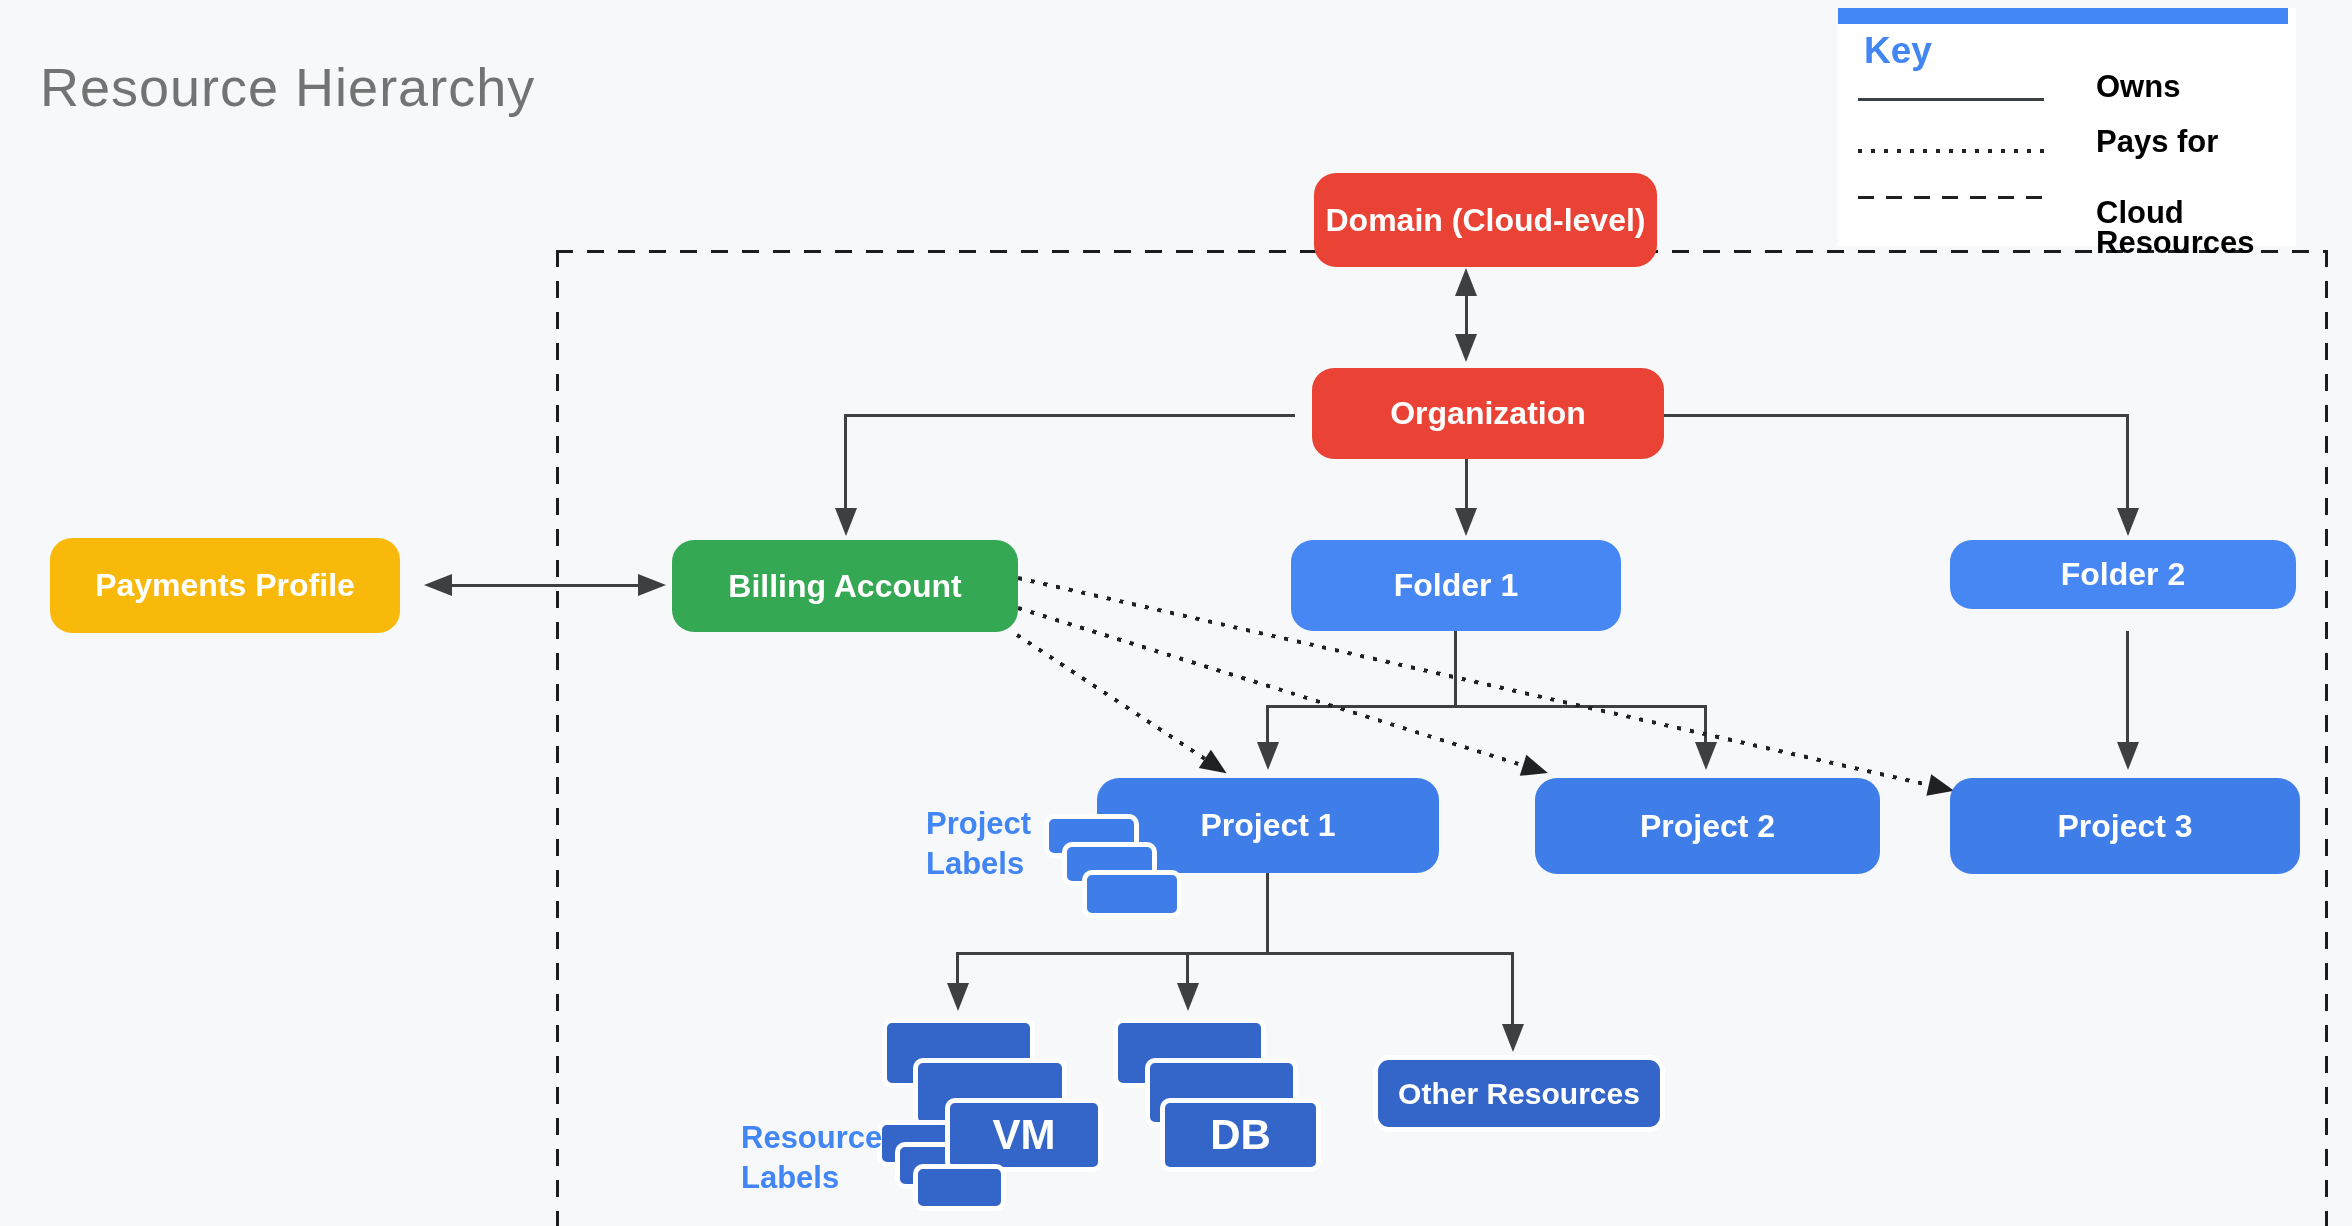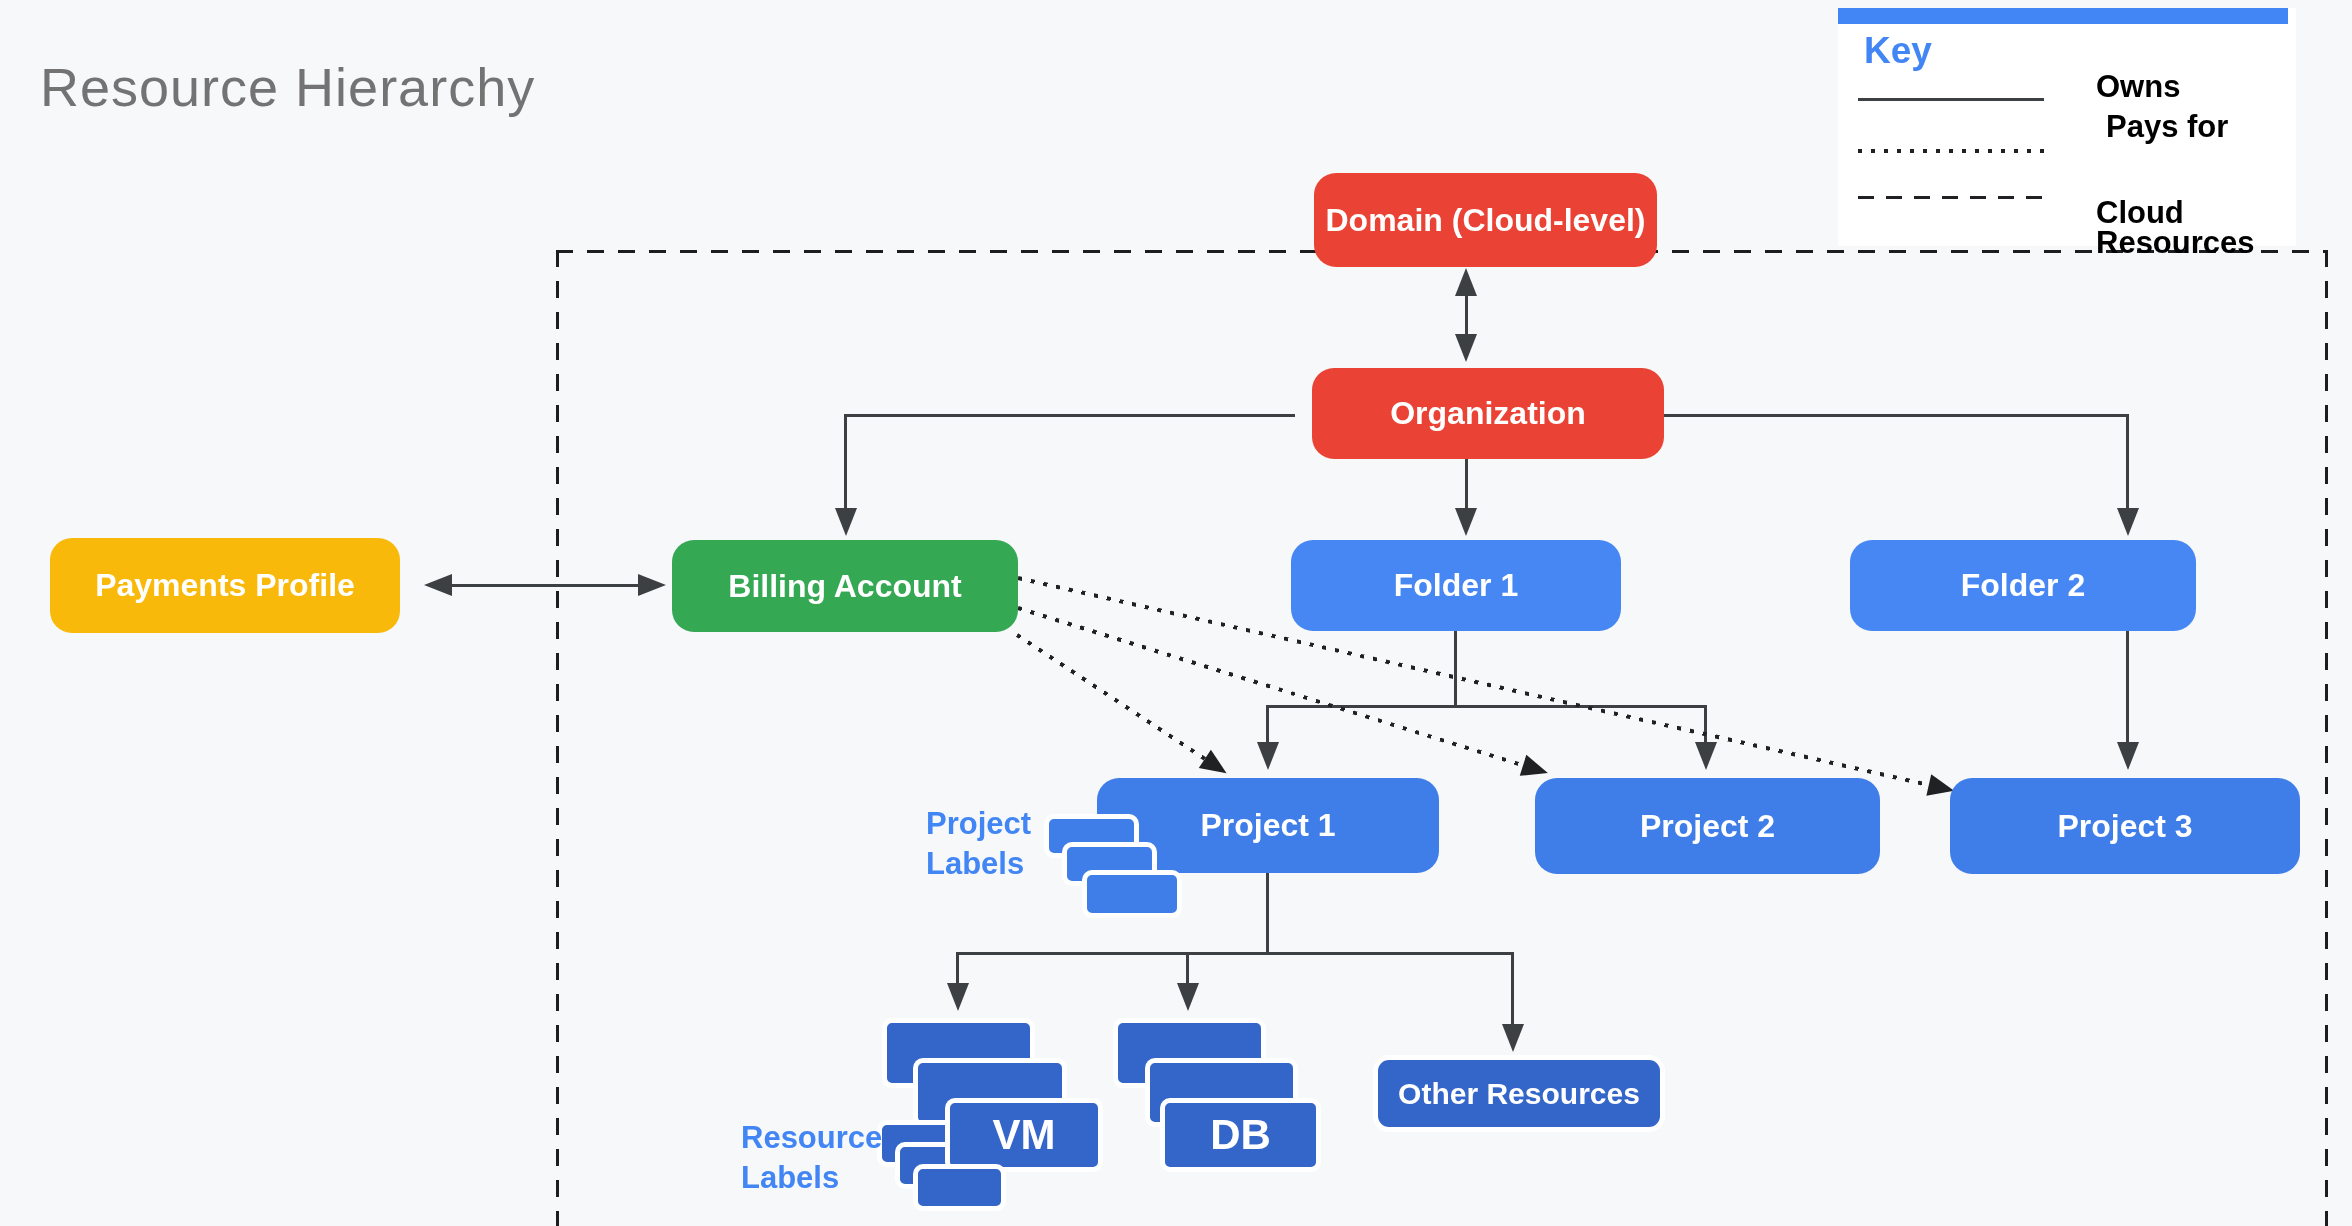--- a/index.html
+++ b/index.html
@@ -123,21 +123,21 @@
   <div class="dotwrap" style="left:1017px;top:633px;width:249px;transform:rotate(33.4deg);">
     <div class="dotline"></div>
     <div class="dothead"></div>
   </div>
 
   <div class="node red" style="left:1297px;top:173px;width:343px;height:94px;">Domain (Cloud-level)</div>
   <div class="node red" style="left:1295px;top:368px;width:352px;height:91px;">Organization</div>
   <div class="node yellow" style="left:50px;top:538px;width:350px;height:95px;">Payments Profile</div>
   <div class="node green" style="left:672px;top:540px;width:346px;height:92px;">Billing Account</div>
   <div class="node folder-blue" style="left:1291px;top:540px;width:330px;height:91px;">Folder 1</div>
-  <div class="node folder-blue" style="left:1850px;top:540px;width:346px;height:91px;">Folder 2</div>
+  <div class="node folder-blue" style="left:1950px;top:540px;width:346px;height:69px;">Folder 2</div>
   <div class="node project-blue" style="left:1097px;top:778px;width:342px;height:95px;">Project 1</div>
   <div class="node project-blue" style="left:1535px;top:778px;width:345px;height:96px;">Project 2</div>
   <div class="node project-blue" style="left:1950px;top:778px;width:350px;height:96px;">Project 3</div>
   <div class="node dark-blue bordered" style="left:1373px;top:1055px;width:292px;height:77px;font-size:30px;z-index:3;">Other Resources</div>
 
   <div class="card pl" style="left:1044px;top:814px;width:95px;height:44px;"></div>
   <div class="card pl" style="left:1062px;top:842px;width:95px;height:44px;"></div>
   <div class="card pl" style="left:1082px;top:870px;width:100px;height:48px;"></div>
   <div class="anno" style="left:926px;top:804px;width:130px;">Project Labels</div>
 
@@ -154,18 +154,18 @@
   <div class="card" style="left:1160px;top:1098px;width:161px;height:74px;">DB</div>
 
   <div class="title">Resource Hierarchy</div>
 
   <div class="legend">
     <div class="legend-bar"></div>
     <div class="legend-title">Key</div>
     <div class="lg-line lg-solid" style="top:90px;"></div>
     <div class="lg-label" style="top:64px;">Owns</div>
     <div class="lg-line lg-dotted" style="top:141px;"></div>
-    <div class="lg-label" style="top:104px;margin-left:10px;">Pays for</div>
+    <div class="lg-label" style="top:119px;">Pays for</div>
     <div class="lg-line lg-dashed" style="top:188px;"></div>
     <div class="lg-label" style="top:162px;width:170px;margin-top:28px;">Cloud Resources</div>
   </div>
 
 </div>
 
 </body></html>

